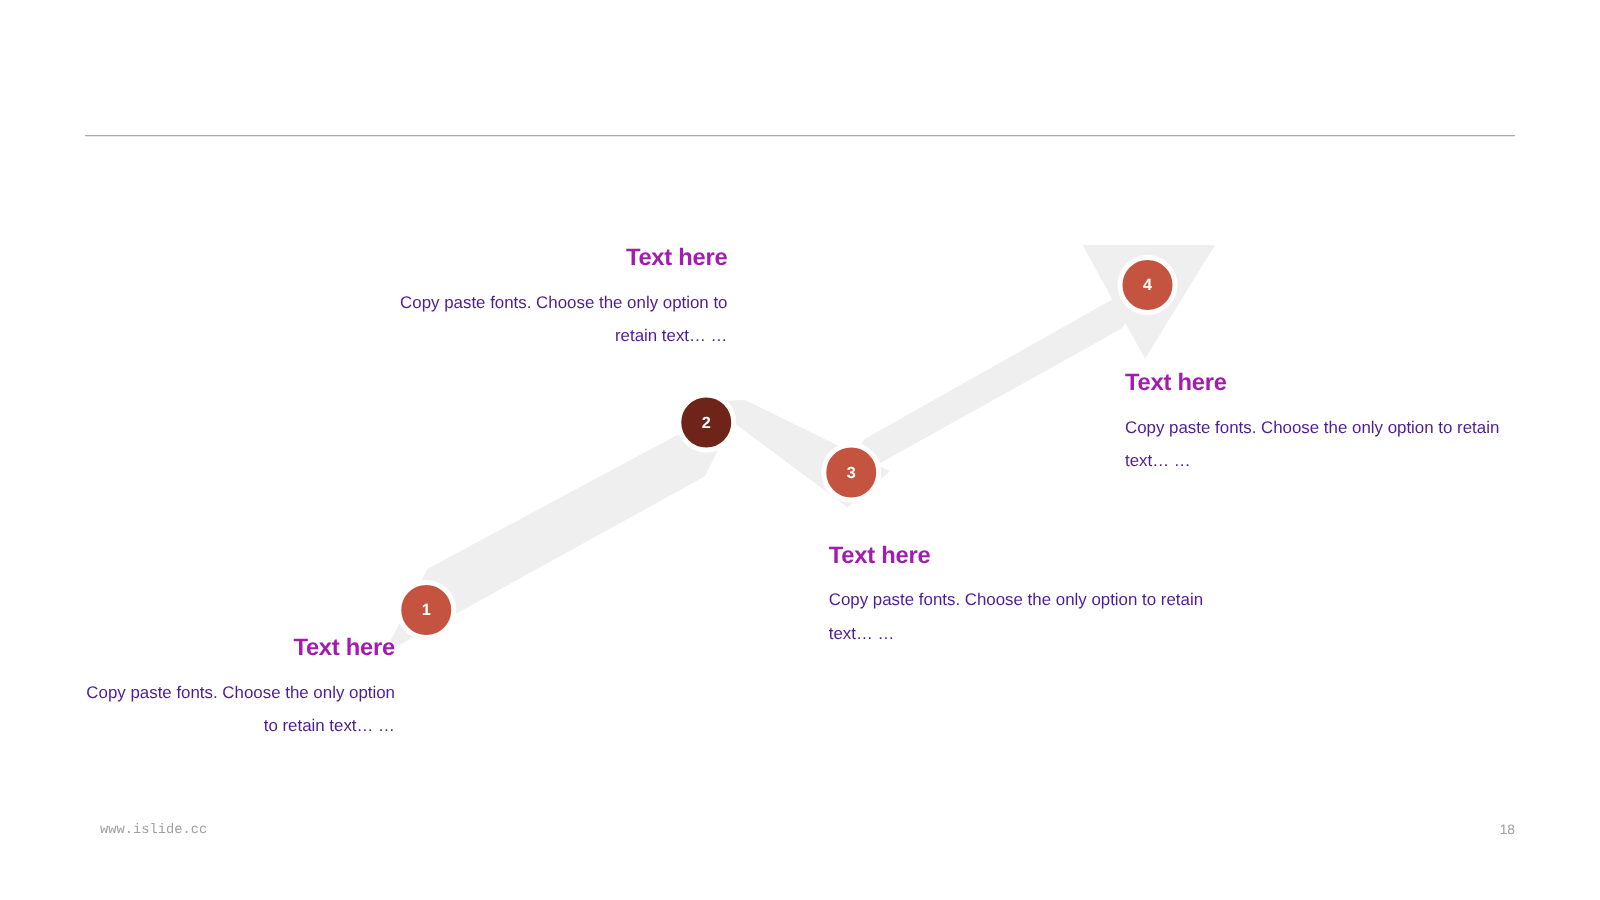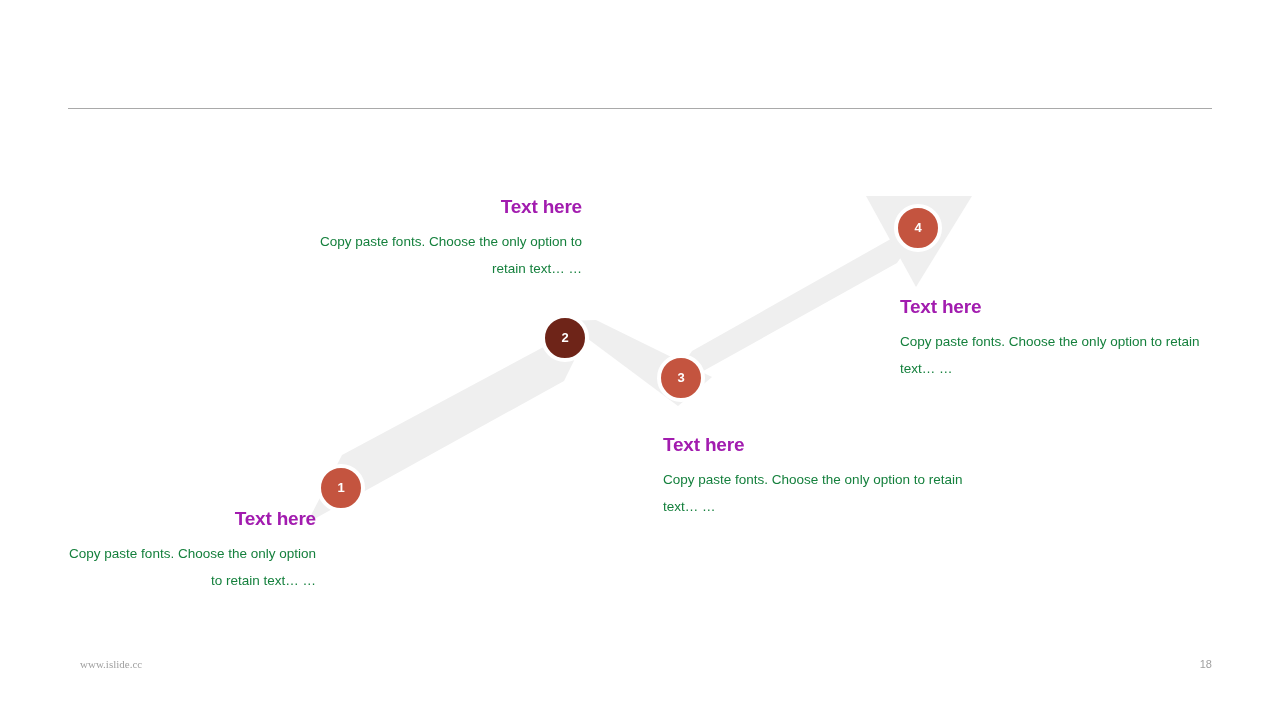--- a/index.html
+++ b/index.html
@@ -68,40 +68,40 @@
     font-size: 19px;
     font-weight: bold;
     color: #a21caf;
     font-family: "Liberation Sans", sans-serif;
     letter-spacing: -0.2px;
   }
   .block p {
     margin: 0;
     font-size: 13.5px;
     line-height: 2.0;
-    color: #15803d;
+    color: #4c1d95;
     font-family: "Liberation Sans", sans-serif;
   }
   .align-right { text-align: right; }
   .align-left  { text-align: left; }
 
   
   #block-1 { left: 60px;  top: 508px; width: 256px; }
   #block-2 { left: 300px; top: 196px; width: 282px; }
   #block-3 { left: 663px; top: 434px; width: 300px; }
   #block-4 { left: 900px; top: 296px; width: 300px; }
 
   
   .footer-left {
     position: absolute;
     left: 80px;
     top: 658px;
     font-size: 11px;
     color: #a0a0a0;
-    font-family: Liberation Serif, serif;
+    font-family: Liberation Mono, monospace;
   }
   .footer-right {
     position: absolute;
     right: 68px;
     top: 658px;
     font-size: 11px;
     color: #a0a0a0;
     font-family: "Liberation Sans", sans-serif;
   }
 </style>

